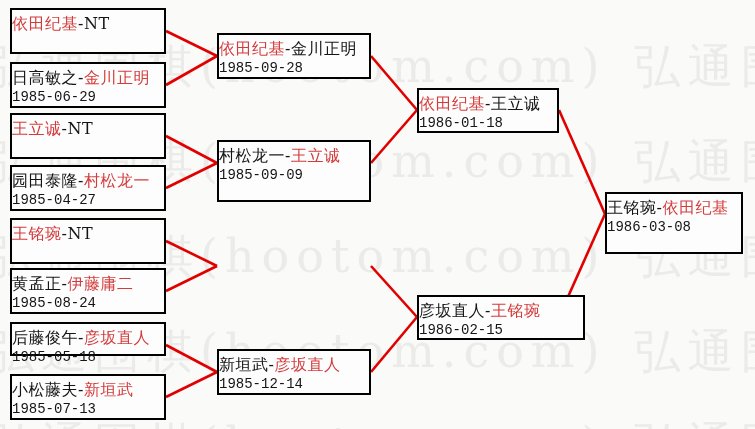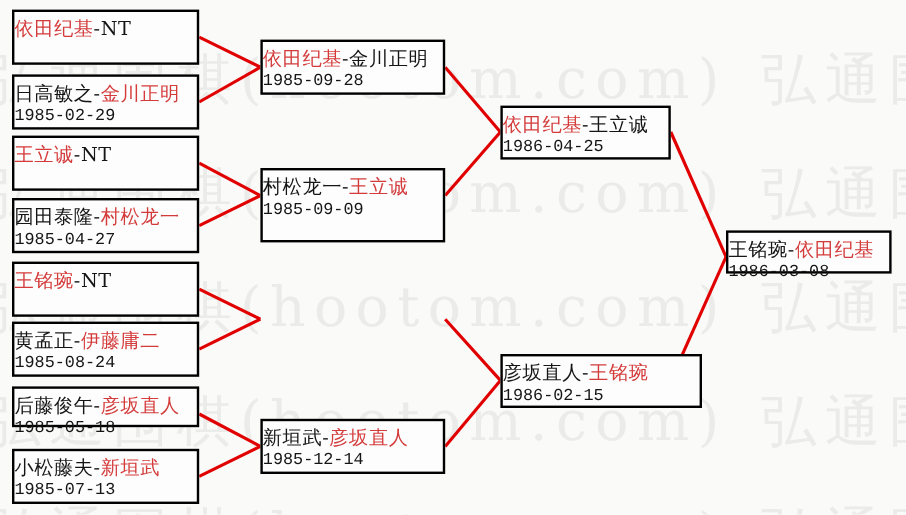--- a/index.html
+++ b/index.html
@@ -37,21 +37,21 @@
   .r1b5{left:10px;top:218px;width:156px;height:46px}
   .r1b6{left:10px;top:268px;width:156px;height:46px}
   .r1b7{left:10px;top:322px;width:156px;height:34px}
   .r1b8{left:10px;top:374px;width:156px;height:46px}
   .r2b1{left:217px;top:33px;width:154px;height:46px}
   .r2b2{left:217px;top:140px;width:154px;height:62px}
   .r2b3{left:217px;top:243px;width:154px;height:46px}
   .r2b4{left:217px;top:349px;width:154px;height:46px}
   .sfb1{left:417px;top:88px;width:142px;height:45px}
   .sfb2{left:417px;top:295px;width:168px;height:45px}
-  .fb1{left:605px;top:192px;width:138px;height:36px}
+  .fb1{left:605px;top:192px;width:138px;height:62px}
 </style>
 </head>
 <body>
 
 <div class="stage">
 
   <div class="wm wm1"><span>弘通围棋(hootom.com)</span><span>弘通围棋(hootom.com)</span></div>
   <div class="wm wm2"><span>弘通围棋(hootom.com)</span><span>弘通围棋(hootom.com)</span></div>
   <div class="wm wm3"><span>弘通围棋(hootom.com)</span><span>弘通围棋(hootom.com)</span></div>
   <div class="wm wm4"><span>弘通围棋(hootom.com)</span><span>弘通围棋(hootom.com)</span></div>
@@ -73,21 +73,21 @@
     <line x1="559" y1="110" x2="605" y2="214"></line>
     <line x1="559" y1="317" x2="605" y2="214"></line>
   </svg>
 
   <div class="box r1b1">
     <div class="l1"><span class="red">依田纪基</span><span>-NT</span></div>
     <div class="date"></div>
   </div>
   <div class="box r1b2">
     <div class="l1"><span>日高敏之-</span><span class="red">金川正明</span></div>
-    <div class="date">1985-02-29</div>
+    <div class="date">1985-06-29</div>
   </div>
   <div class="box r1b3">
     <div class="l1"><span class="red">王立诚</span><span>-NT</span></div>
     <div class="date"></div>
   </div>
   <div class="box r1b4">
     <div class="l1"><span>园田泰隆-</span><span class="red">村松龙一</span></div>
     <div class="date">1985-04-27</div>
   </div>
   <div class="box r1b5">
@@ -115,21 +115,21 @@
     <div class="l1"><span>村松龙一-</span><span class="red">王立诚</span></div>
     <div class="date">1985-09-09</div>
   </div>
   <div class="box r2b4">
     <div class="l1"><span>新垣武-</span><span class="red">彦坂直人</span></div>
     <div class="date">1985-12-14</div>
   </div>
 
   <div class="box sfb1">
     <div class="l1"><span class="red">依田纪基</span><span>-王立诚</span></div>
-    <div class="date">1986-04-25</div>
+    <div class="date">1986-01-18</div>
   </div>
   <div class="box sfb2">
     <div class="l1"><span>彦坂直人-</span><span class="red">王铭琬</span></div>
     <div class="date">1986-02-15</div>
   </div>
 
   <div class="box fb1">
     <div class="l1"><span>王铭琬-</span><span class="red">依田纪基</span></div>
     <div class="date">1986-03-08</div>
   </div>

